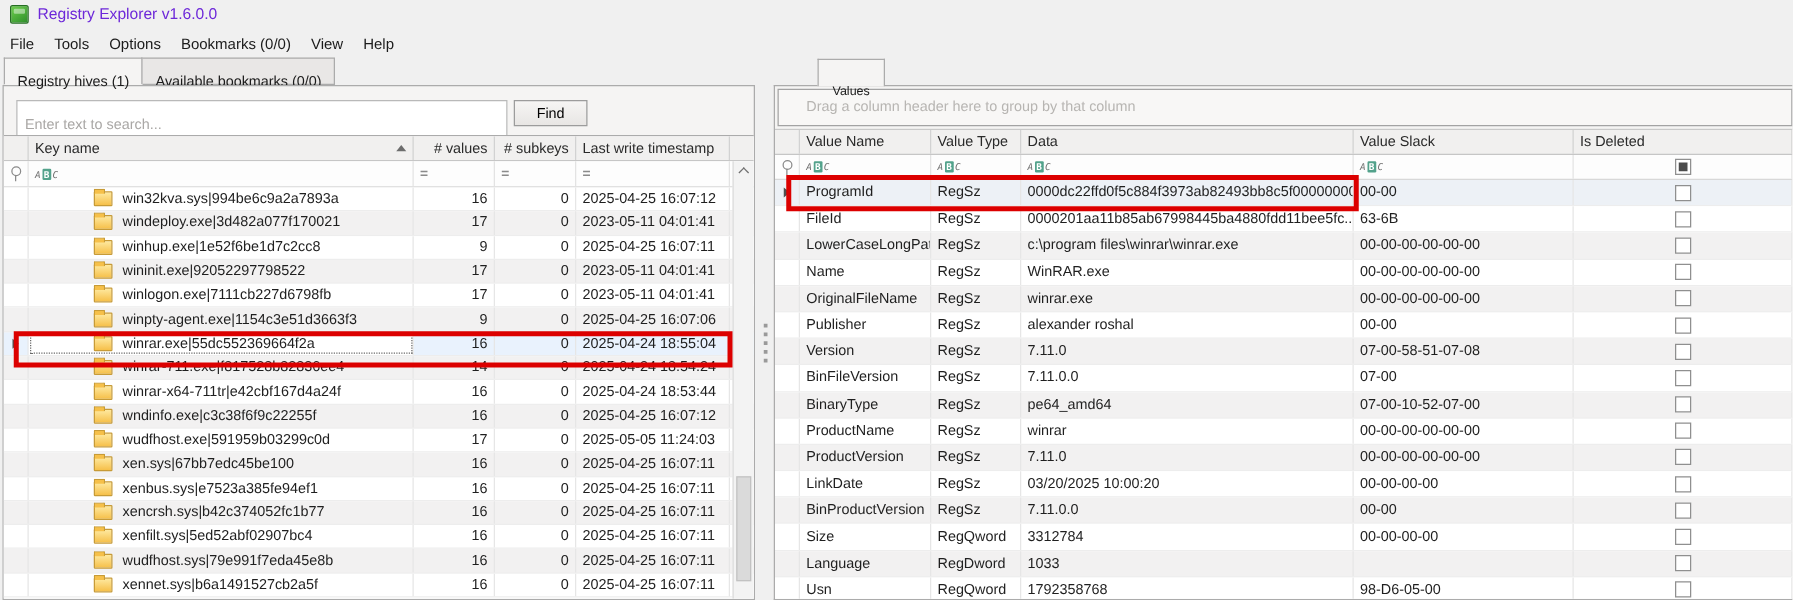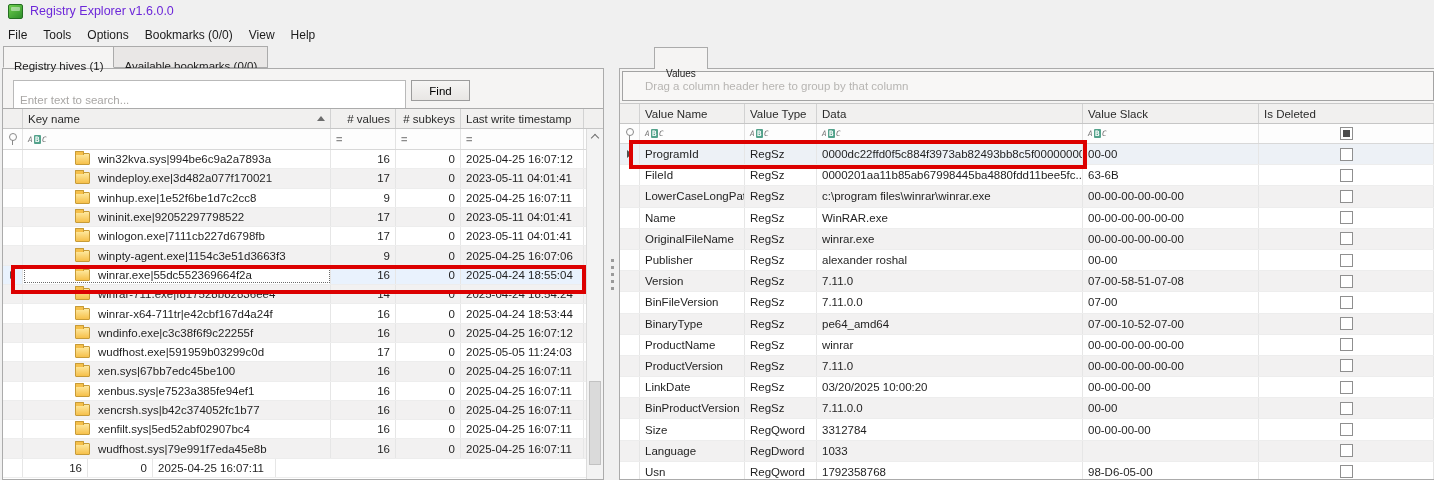--- a/index.html
+++ b/index.html
@@ -339,20 +339,24 @@
           <div class="cell lc-key tree-cell">
             <span class="folder-icon"></span>
             <span>wudfhost.sys|79e991f7eda45e8b</span>
           </div>
           <div class="cell lc-val">16</div>
           <div class="cell lc-sub">0</div>
           <div class="cell lc-ts">2025-04-25 16:07:11</div>
         </div>
         <div class="g-row">
           <div class="cell lc-ind"></div>
+          <div class="cell lc-key tree-cell">
+            <span class="folder-icon"></span>
+            <span>xennet.sys|b6a1491527cb2a5f</span>
+          </div>
           <div class="cell lc-val">16</div>
           <div class="cell lc-sub">0</div>
           <div class="cell lc-ts">2025-04-25 16:07:11</div>
         </div>
       </div>
     <div class="vscroll">
       <span class="up"></span>
       <span class="thumb"></span>
     </div>
   </div>

